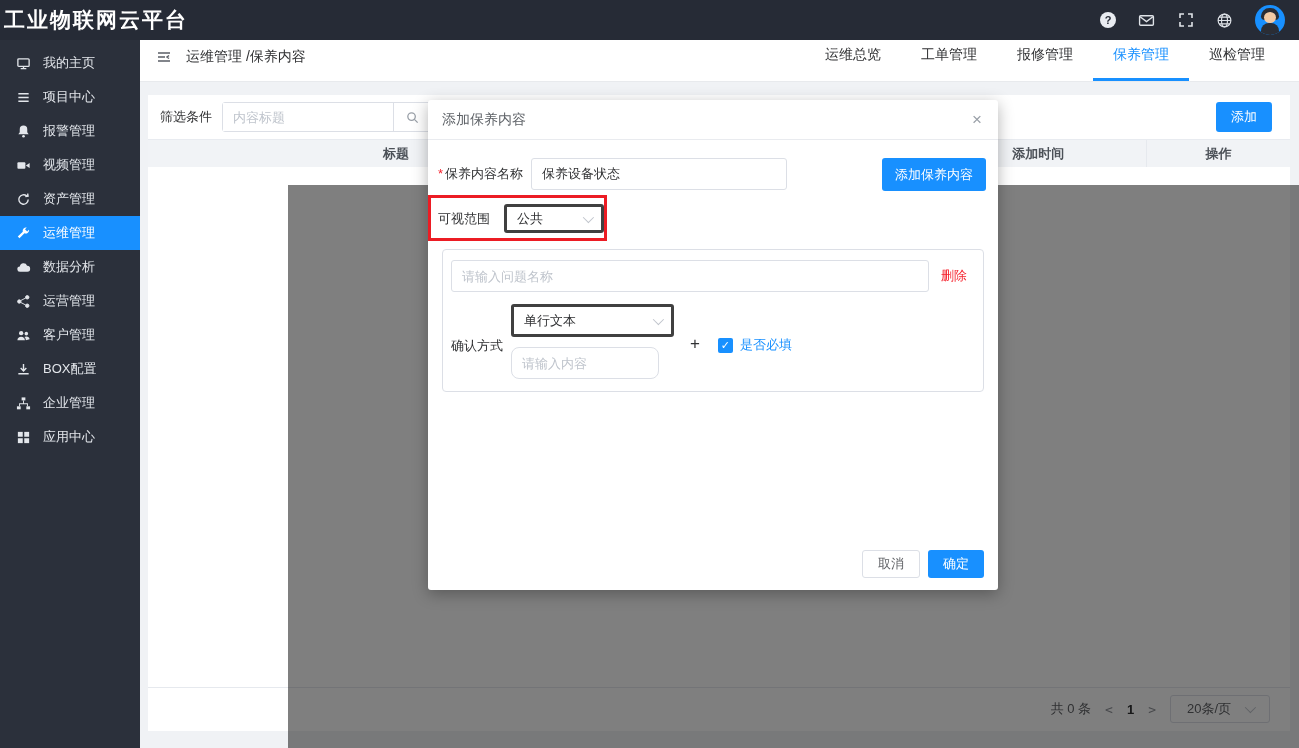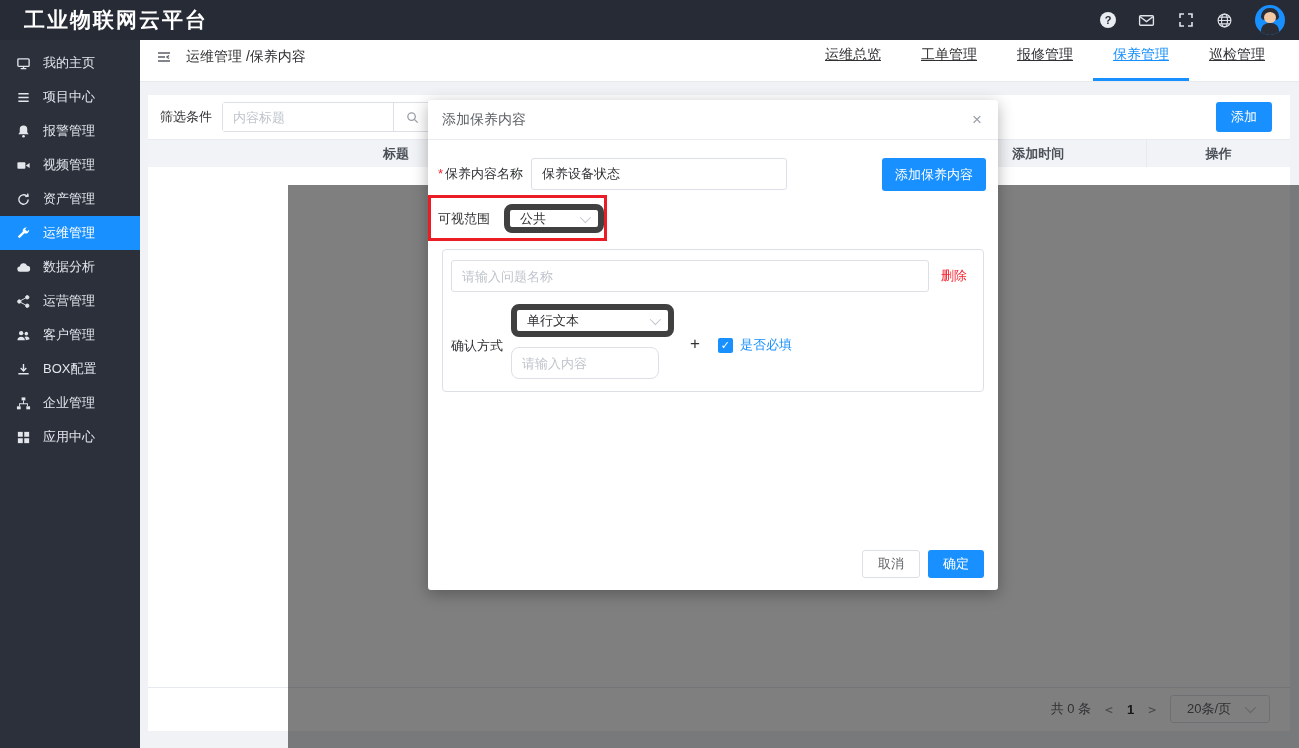--- a/index.html
+++ b/index.html
@@ -2,21 +2,21 @@
 <html><head>
 <meta charset="utf-8">
 <style>
   * { margin:0; padding:0; box-sizing:border-box; }
   html,body { width:1299px; height:748px; overflow:hidden;
     font-family:"Liberation Sans","DejaVu Sans",sans-serif; background:#f0f2f5; }
 
   
   .top-header { position:absolute; left:0; top:0; width:1299px; height:40px;
     background:#262b36; display:flex; align-items:center; z-index:40; }
-  .app-title { color:#fff; font-size:21px; font-weight:bold; letter-spacing:2px; padding-left:24px; }
+  .app-title { color:#fff; font-size:21px; font-weight:bold; letter-spacing:2px; padding-left:4px; }
   .header-right { margin-left:auto; display:flex; align-items:center; gap:22px; padding-right:14px; }
   .hicon { width:17px; height:17px; color:#dfe3e8; cursor:pointer; display:flex; align-items:center; justify-content:center; }
   .help-circle { width:16px; height:16px; border-radius:50%; background:#e9ecf1; color:#262b36;
     font-size:11px; font-weight:bold; display:flex; align-items:center; justify-content:center; }
   .avatar { width:30px; height:30px; border-radius:50%; background:#1890ff; position:relative; overflow:hidden; cursor:pointer; }
   .avatar .hair { position:absolute; left:6px; top:3px; width:18px; height:12px; border-radius:9px 9px 4px 4px; background:#2a2d35; }
   .avatar .face { position:absolute; left:9px; top:7px; width:12px; height:11px; border-radius:50%; background:#f2c9a4; }
   .avatar .body { position:absolute; left:6px; top:18px; width:18px; height:12px; border-radius:8px 8px 0 0; background:#2a2d35; }
 
   
@@ -26,21 +26,21 @@
   .side-item svg { width:15px; height:15px; flex:0 0 15px; }
   .side-item.active { background:#1890ff; color:#fff; }
 
   
   .second-bar { position:absolute; left:140px; top:32px; width:1159px; height:50px;
     background:#fff; border-bottom:1px solid #e8eaed; display:flex; align-items:center; z-index:20; }
   .collapse-btn { margin-left:16px; color:#5a5e66; cursor:pointer; display:flex; }
   .breadcrumb { margin-left:14px; font-size:14px; color:#303133; }
   .tabs { margin-left:auto; display:flex; height:100%; align-items:stretch; padding-right:14px; }
   .tab { display:flex; align-items:center; padding:12px 20px; font-size:14px; color:#303133;
-    cursor:pointer; border-bottom:3px solid transparent;text-decoration:underline; }
+    cursor:pointer; border-bottom:3px solid transparent; }
   .tab.active { color:#1890ff; border-bottom-color:#1890ff; }
 
   
   .content { position:absolute; left:140px; top:90px; width:1159px; height:540px; background:#f0f2f5; }
   .card { position:absolute; left:8px; top:5px; width:1142px; height:636px; background:#fff; }
   .filter-row { height:44px; display:flex; align-items:center; padding:0 18px 0 12px; }
   .filter-label { font-size:13px; color:#303133; margin-right:10px; white-space:nowrap; }
   .search-wrap { display:flex; align-items:center; border:1px solid #dcdfe6; border-radius:3px; height:30px; background:#fff; }
   .search-wrap input { border:0; outline:none; width:170px; height:28px; padding:0 10px; font-size:13px; color:#303133; }
   .search-wrap input::placeholder { color:#bfc4cc; }
@@ -71,21 +71,21 @@
   .modal-body { position:relative; padding:18px 12px 4px 10px; }
   .form-row { display:flex; align-items:center; margin-bottom:14px; position:relative; }
   .f-label { font-size:13px; color:#303133; white-space:nowrap; }
   .req { color:#f5222d; margin-right:2px; }
   .text-input { border:1px solid #dcdfe6; border-radius:3px; height:32px; padding:0 10px;
     font-size:13px; color:#303133; outline:none; background:#fff; }
   .text-input::placeholder { color:#bfc4cc; }
   .name-input { width:256px; margin-left:8px; }
   .add-content-btn { position:absolute; right:0px; top:0px; background:#1890ff; color:#fff; border:0;
     border-radius:3px; height:33px; padding:0 13px; font-size:13px; cursor:pointer; }
-  .select { border:6px solid #404040; border-radius:8px; height:29px; background:#fff;
+  .select { border:3px solid #404040; border-radius:3px; height:29px; background:#fff;
     display:flex; align-items:center; justify-content:space-between; padding:0 10px; font-size:13px; color:#303133; cursor:pointer; }
   .chev { width:8px; height:8px; border-right:1.5px solid #c0c4cc; border-bottom:1.5px solid #c0c4cc;
     transform:rotate(45deg) translateY(-2px); }
   .scope-select { width:100px; margin-left:14px; }
   .annotation { position:absolute; left:-10px; top:-9px; width:179px; height:46px;
     border:3px solid #ec1c24; z-index:5; pointer-events:none; }
   .group-box { border:1px solid #dcdfe6; border-radius:4px; margin:16px 2px 0 4px; padding:10px 10px 12px 8px; }
   .q-row { display:flex; align-items:center; }
   .q-input { flex:0 0 478px; width:478px; }
   .delete-link { margin-left:12px; color:#f5222d; font-size:13px; cursor:pointer; }

